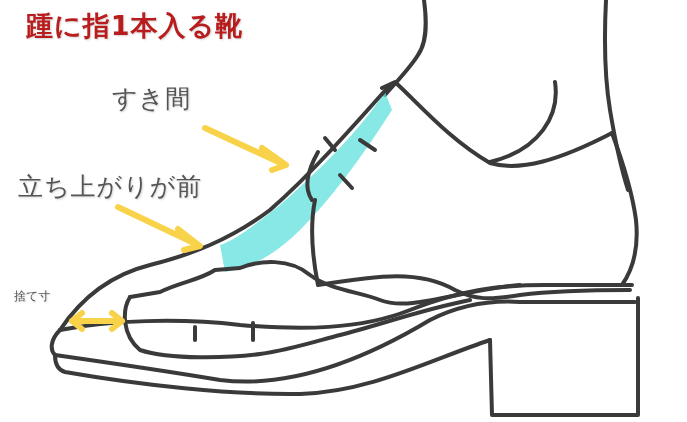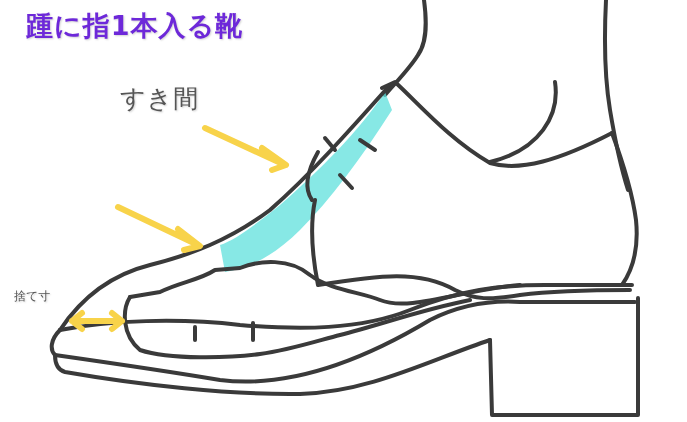--- a/index.html
+++ b/index.html
@@ -12,22 +12,22 @@
       font-family: "DejaVu Sans", "Liberation Sans", sans-serif;
     }
     .drawing { position: absolute; left: 0; top: 0; }
     .label {
       position: absolute;
       color: #555555;
       white-space: nowrap;
       text-shadow: 1px 1px 2px rgba(0,0,0,0.18);
       letter-spacing: 1px;
     }
-    .title { left: 26px; top: 8px; font-size: 27px; font-weight: bold; color: #6d28d9; }
-    .gap-label { left: 112px; top: 82px; font-size: 25px; margin-left: 8px; }
+    .title { left: 26px; top: 8px; font-size: 27px; font-weight: bold; color: #b91c1c; }
+    .gap-label { left: 112px; top: 82px; font-size: 25px; }
     .rise-label { left: 18px; top: 170px; font-size: 25px; }
     .toe-label { left: 14px; top: 288px; font-size: 12px; letter-spacing: 0; }
   </style>
 </head>
 <body>
 
 <div class="canvas">
 
   <svg class="drawing" width="687" height="422" viewBox="0 0 687 422">
 
@@ -69,15 +69,16 @@
 
     <g stroke="#f8d34a" stroke-width="6" stroke-linecap="round" stroke-linejoin="round" fill="none">
       <path d="M205 128 L285 165 M262 148 L286 165 L272 170"></path>
       <path d="M118 207 L198 245 M178 229 L200 246 L184 250"></path>
       <path d="M72 321 L122 321 M82 313 L72 321 L82 329 M112 313 L122 321 L112 329"></path>
     </g>
   </svg>
 
   <div class="label title">踵に指1本入る靴</div>
   <div class="label gap-label">すき間</div>
+  <div class="label rise-label">立ち上がりが前</div>
   <div class="label toe-label">捨て寸</div>
 
 </div>
 
 </body></html>

